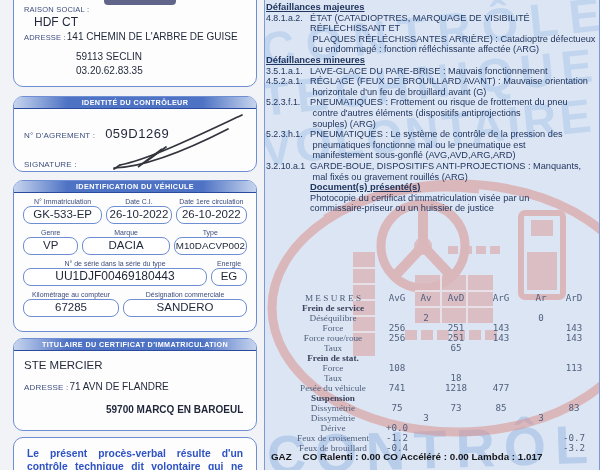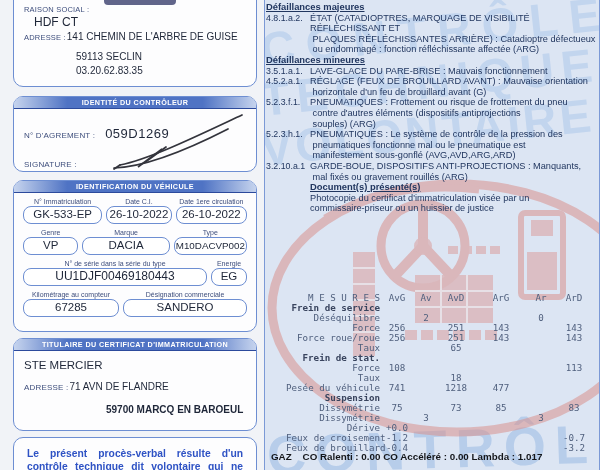--- a/index.html
+++ b/index.html
@@ -69,21 +69,21 @@
   .dtitle{font-weight:bold;text-decoration:underline;font-size:9.4px;}
   .ditem{display:flex;}
   .dcode{width:44px;flex:none;font-size:8.8px;white-space:nowrap;}
   .dtxt{flex:1;white-space:pre-wrap;}
   .docs{margin-left:44px;}
   .docs .dtxt{white-space:normal;width:270px;}
   .mesures{position:absolute;left:3px;top:293px;width:330px;z-index:2;
     font-family:"DejaVu Sans Mono",monospace;font-size:9.2px;line-height:10px;color:var(--mono_text);}
   .mrow{display:grid;grid-template-columns:112px 34px 24px 36px 54px 26px 40px;}
   .mrow span{text-align:center;overflow:visible;white-space:nowrap;}
-  .mrow .mlabel{text-align:right;padding-left:18px;}
+  .mrow .mlabel{text-align:center;padding-left:18px;font-family:Liberation Serif, serif;}
   .mhead{color:var(--mono_text);}
   .mbold{font-weight:bold;color:var(--mono_bold);}
   .gaz{position:absolute;left:6px;top:451px;z-index:2;font-size:9.8px;font-weight:600;color:#14161a;white-space:pre;}
 </style>
 </head>
 <body>
 
 <div class="page">
 
   <div class="left-col">

